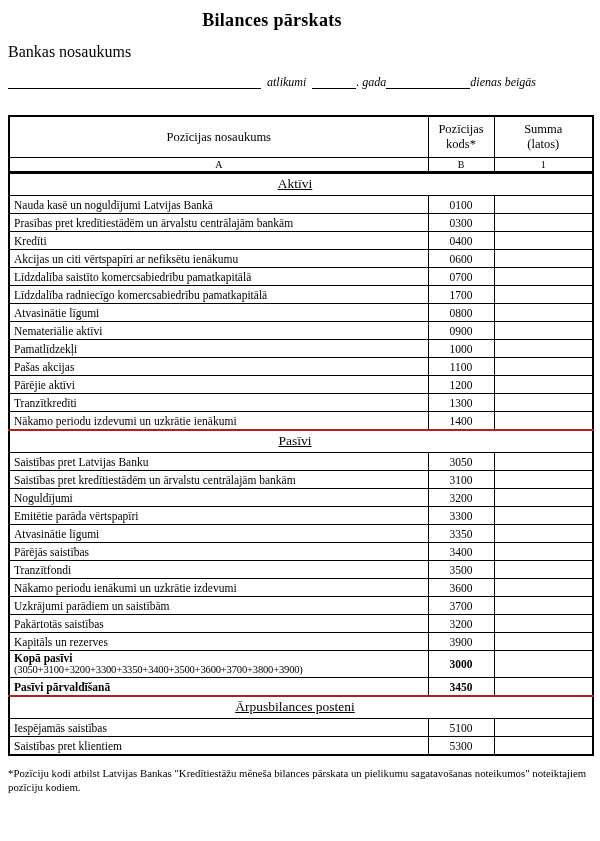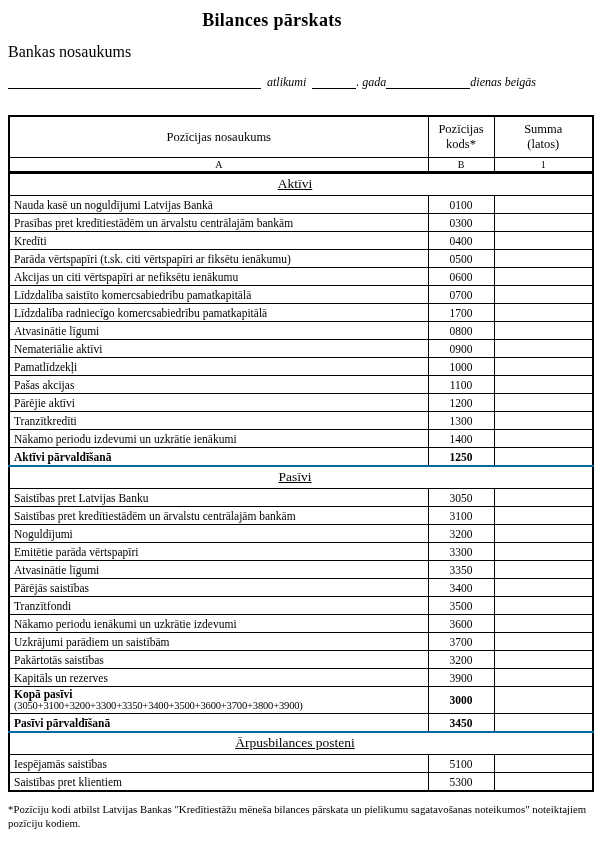--- a/index.html
+++ b/index.html
@@ -73,21 +73,21 @@
     line-height: 15px;
   }
   tr.letters-row td {
     text-align: center;
     font-size: 10px;
     padding: 0;
     height: 13px;
     border-bottom: 3px solid #000;
   }
   tr.section-row td {
-    border-top: 2px solid #0369a1;
+    border-top: 2px solid #b91c1c;
     text-align: center;
     padding: 2px 12px 3px 0;
   }
   .section-title {
     font-size: 13.5px;
     text-decoration: underline;
   }
   tr.data-row td { height: 15px; vertical-align: middle; }
   td.label-cell { text-align: left; margin-top: 32px; }
   td.code-cell, td.sum-cell { text-align: center; }
@@ -159,25 +159,20 @@
     <td class="code-cell">0300</td>
     <td class="sum-cell"></td>
   </tr>
 
   <tr class="data-row">
     <td class="label-cell"><span class="row-label">Kredīti</span></td>
     <td class="code-cell">0400</td>
     <td class="sum-cell"></td>
   </tr>
 
-  <tr class="data-row">
-    <td class="label-cell"><span class="row-label">Parāda vērtspapīri (t.sk. citi vērtspapīri ar fiksētu ienākumu)</span></td>
-    <td class="code-cell">0500</td>
-    <td class="sum-cell"></td>
-  </tr>
 
   <tr class="data-row">
     <td class="label-cell"><span class="row-label">Akcijas un citi vērtspapīri ar nefiksētu ienākumu</span></td>
     <td class="code-cell">0600</td>
     <td class="sum-cell"></td>
   </tr>
 
   <tr class="data-row">
     <td class="label-cell"><span class="row-label">Līdzdalība saistīto komercsabiedrību pamatkapitālā</span></td>
     <td class="code-cell">0700</td>
@@ -226,25 +221,20 @@
     <td class="sum-cell"></td>
   </tr>
 
   <tr class="data-row">
     <td class="label-cell"><span class="row-label">Nākamo periodu izdevumi un uzkrātie ienākumi</span></td>
     <td class="code-cell">1400</td>
     <td class="sum-cell"></td>
   </tr>
 
 
-  <tr class="data-row bold">
-    <td class="label-cell"><span class="row-label">Aktīvi pārvaldīšanā</span></td>
-    <td class="code-cell">1250</td>
-    <td class="sum-cell"></td>
-  </tr>
 
   <tr class="section-row">
     <td colspan="3"><span class="section-title">Pasīvi</span></td>
   </tr>
 
   <tr class="data-row">
     <td class="label-cell"><span class="row-label">Saistības pret Latvijas Banku</span></td>
     <td class="code-cell">3050</td>
     <td class="sum-cell"></td>
   </tr>

